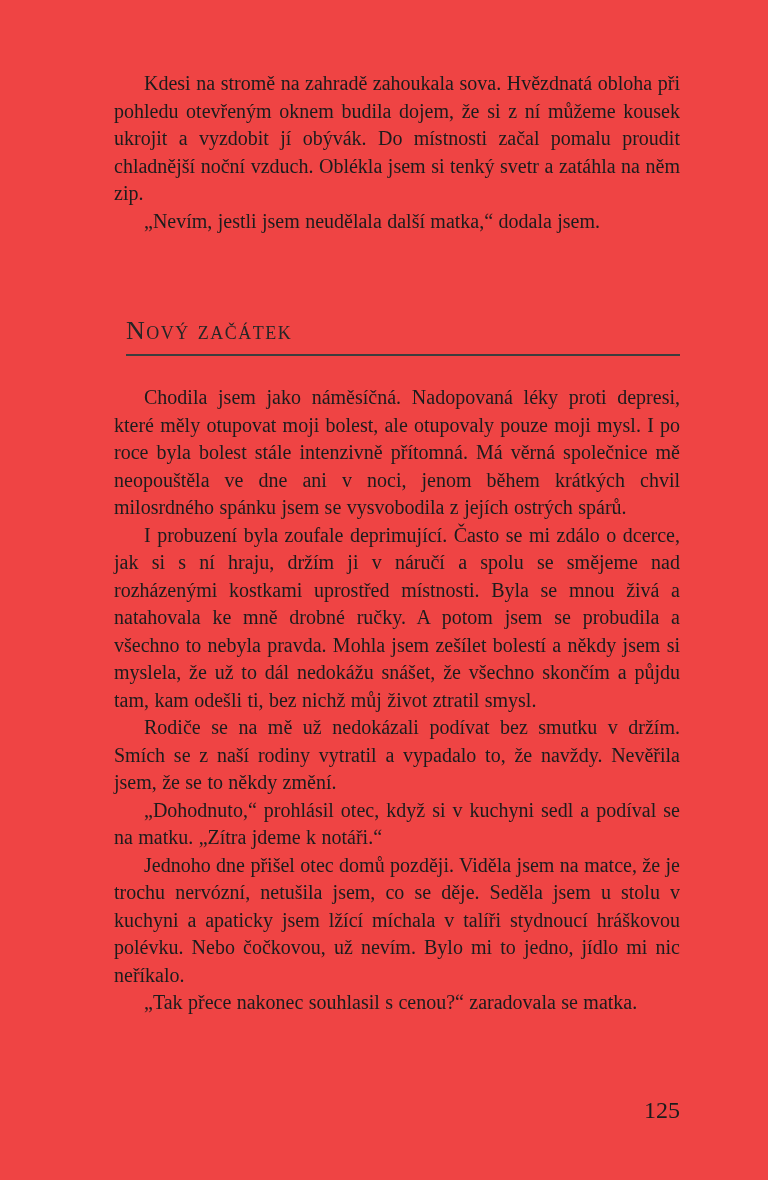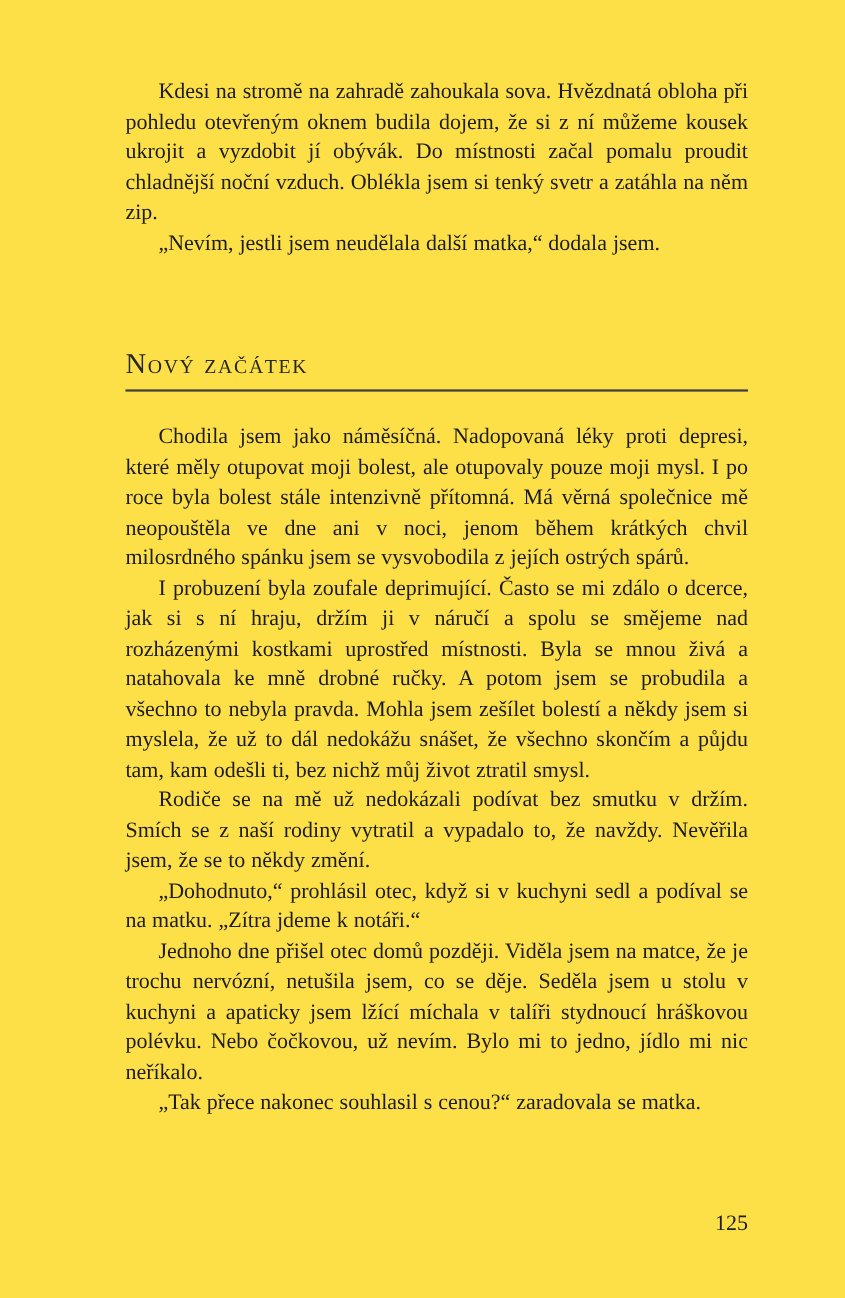--- a/index.html
+++ b/index.html
@@ -14,37 +14,37 @@
     font-family: "Liberation Serif", "DejaVu Serif", serif;
     color: #1c1c1c;
   }
   .page {
     box-sizing: border-box;
     width: 768px;
     height: 1180px;
     padding: 70px 88px 56px 114px;
     display: flex;
     flex-direction: column;
-    background: #fde047;
+    background: #ef4444;
   }
   .text-block {
     width: 100%;
   }
   p.para {
     margin: 0;
     font-size: 20px;
     line-height: 27.5px;
     text-align: justify;
     text-indent: 30px;
     hyphens: auto;
     -webkit-hyphens: auto;
     word-spacing: 0.02em;
   }
   .chapter-head {
-    margin: 80px 0 4px 0;
+    margin: 80px 0 4px 12px;
   }
   h1.chapter-title {
     margin: 0;
     font-size: 26px;
     font-weight: normal;
     font-variant-caps: small-caps;
     letter-spacing: 1.5px;
     color: #262626;
     line-height: 1.2;
   }
@@ -55,21 +55,21 @@
     width: 100%;
   }
   .after-rule-gap {
     height: 24px;
   }
   .footer {
     margin-top: auto;
     text-align: right;
   }
   .page-number {
-    font-size: 20px;
+    font-size: 24px;
     color: #1c1c1c;
   }
 </style>
 </head>
 <body>
 
 <div class="page">
   <div class="text-block">
 
     <p class="para">Kdesi na stromě na zahradě zahoukala sova. Hvězdnatá obloha při pohledu otevřeným oknem budila dojem, že si z ní můžeme kousek ukrojit a vyzdobit jí obývák. Do místnosti začal pomalu proudit chladnější noční vzduch. Oblékla jsem si tenký svetr a zatáhla na něm zip.</p>

